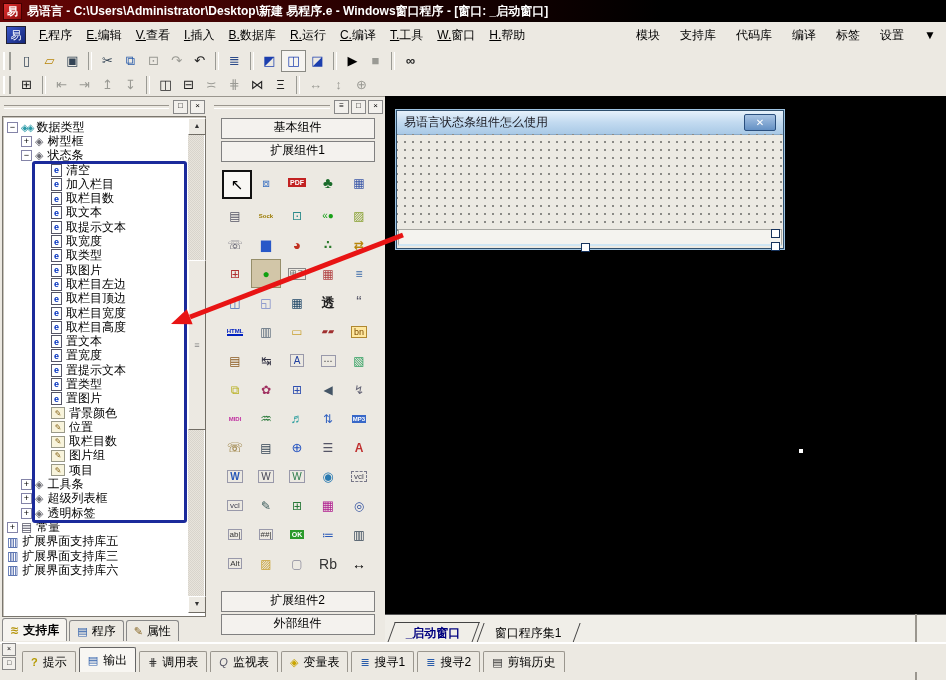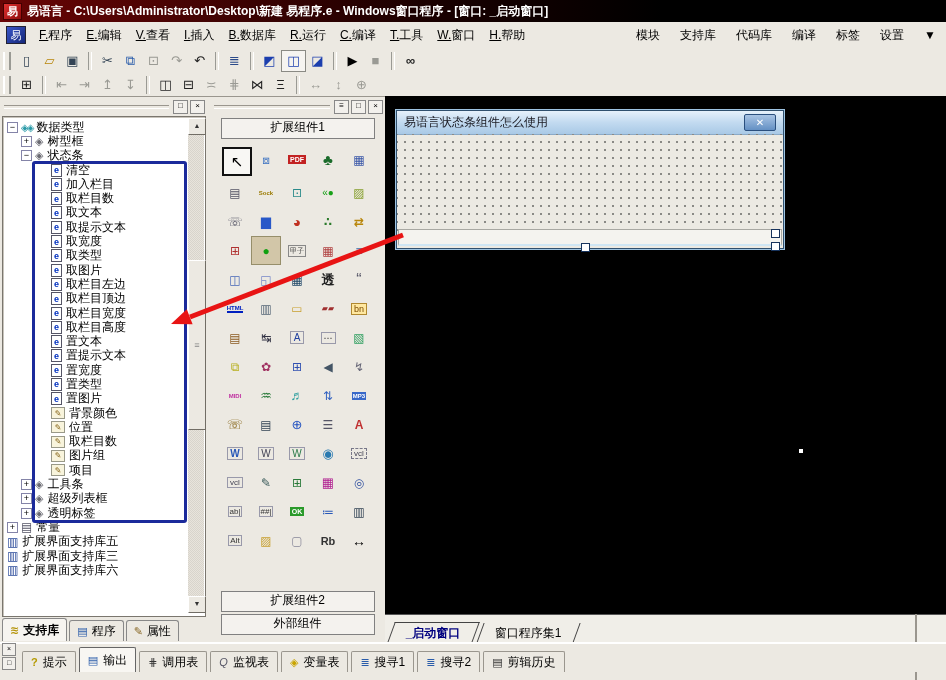--- a/index.html
+++ b/index.html
@@ -378,26 +378,26 @@
         <span class="tlabel">取栏目高度</span>
       </div>
         <div class="trow" data-l="2" data-ic="m">
 
         <span class="tic"></span>
         <span class="tlabel">置文本</span>
       </div>
         <div class="trow" data-l="2" data-ic="m">
 
         <span class="tic"></span>
+        <span class="tlabel">置宽度</span>
+      </div>
+        <div class="trow" data-l="2" data-ic="m">
+
+        <span class="tic"></span>
         <span class="tlabel">置提示文本</span>
-      </div>
-        <div class="trow" data-l="2" data-ic="m">
-
-        <span class="tic"></span>
-        <span class="tlabel">置宽度</span>
       </div>
         <div class="trow" data-l="2" data-ic="m">
 
         <span class="tic"></span>
         <span class="tlabel">置类型</span>
       </div>
         <div class="trow" data-l="2" data-ic="m">
 
         <span class="tic"></span>
         <span class="tlabel">置图片</span>
@@ -487,20 +487,21 @@
   </div>
 
   <div class="phdr palhdr">
     <span class="groove"></span>
     <span class="pbtn">≡</span>
       <span class="pbtn">□</span>
       <span class="pbtn">×</span>
   </div>
 
   <div class="palette">
+    <div class="palbtn">基本组件</div>
       <div class="palbtn">扩展组件1</div>
     <div class="palgrid">
       <div class="pcell sel">
         <span style="color:#000;font-size:15px">↖</span>
       </div>
         <div class="pcell">
         <span style="color:#336cc0">⧈</span>
       </div>
         <div class="pcell">
         <span style="color:#fff;background:#c22222;font-size:7px;font-weight:bold;padding:1px 2px">PDF</span>
@@ -694,21 +695,21 @@
         <div class="pcell">
         <span style="color:#333;font-size:8px;border:1px solid #99a;padding:0 1px">Alt</span>
       </div>
         <div class="pcell">
         <span style="color:#c8a030">▨</span>
       </div>
         <div class="pcell">
         <span style="color:#889">▢</span>
       </div>
         <div class="pcell">
-        <span style="color:#333;font-size:11px;font-weight:bold">Rb</span>
+        <span style="color:#333;font-size:14px;font-weight:normal">Rb</span>
       </div>
         <div class="pcell">
         <span style="color:#000;font-size:14px;font-weight:bold">↔</span>
       </div>
     </div>
     <div class="palbottom">
       <div class="palbtn">扩展组件2</div>
         <div class="palbtn">外部组件</div>
     </div>
   </div>

